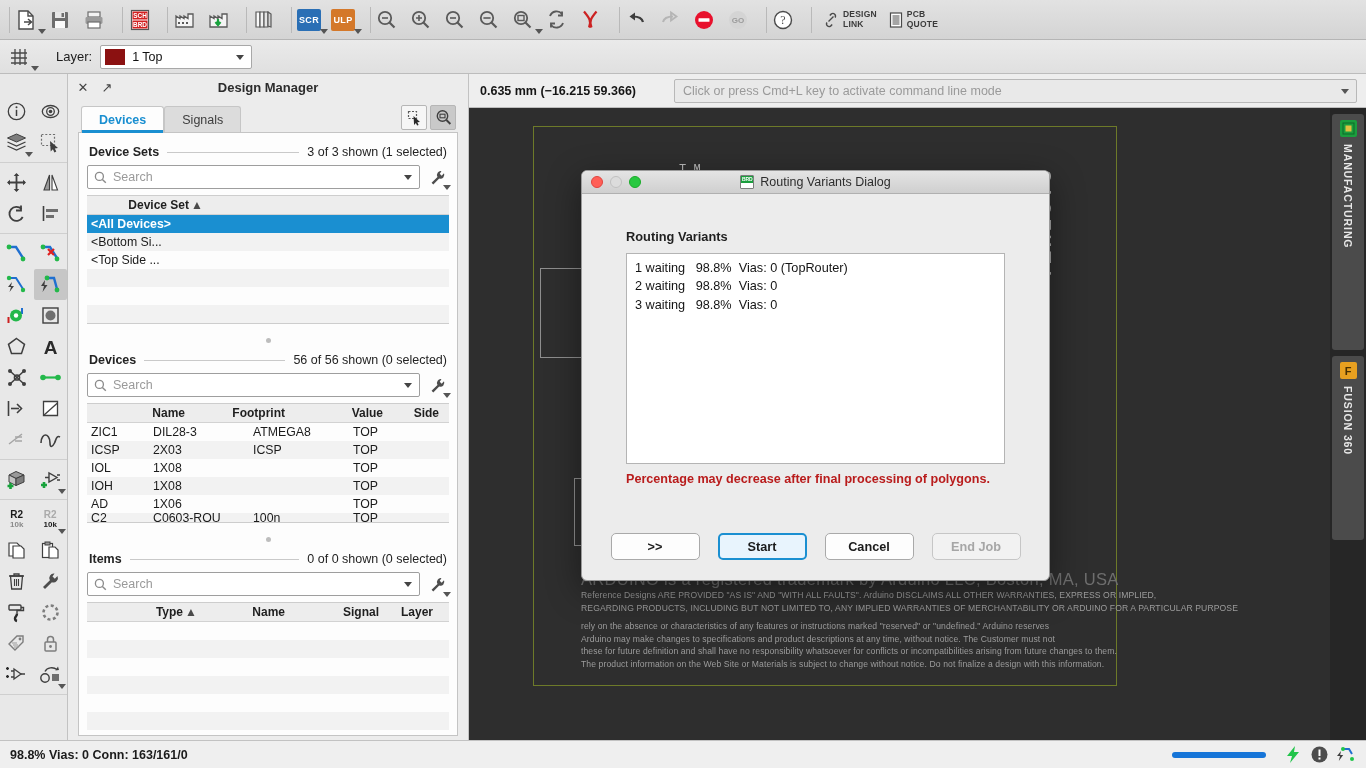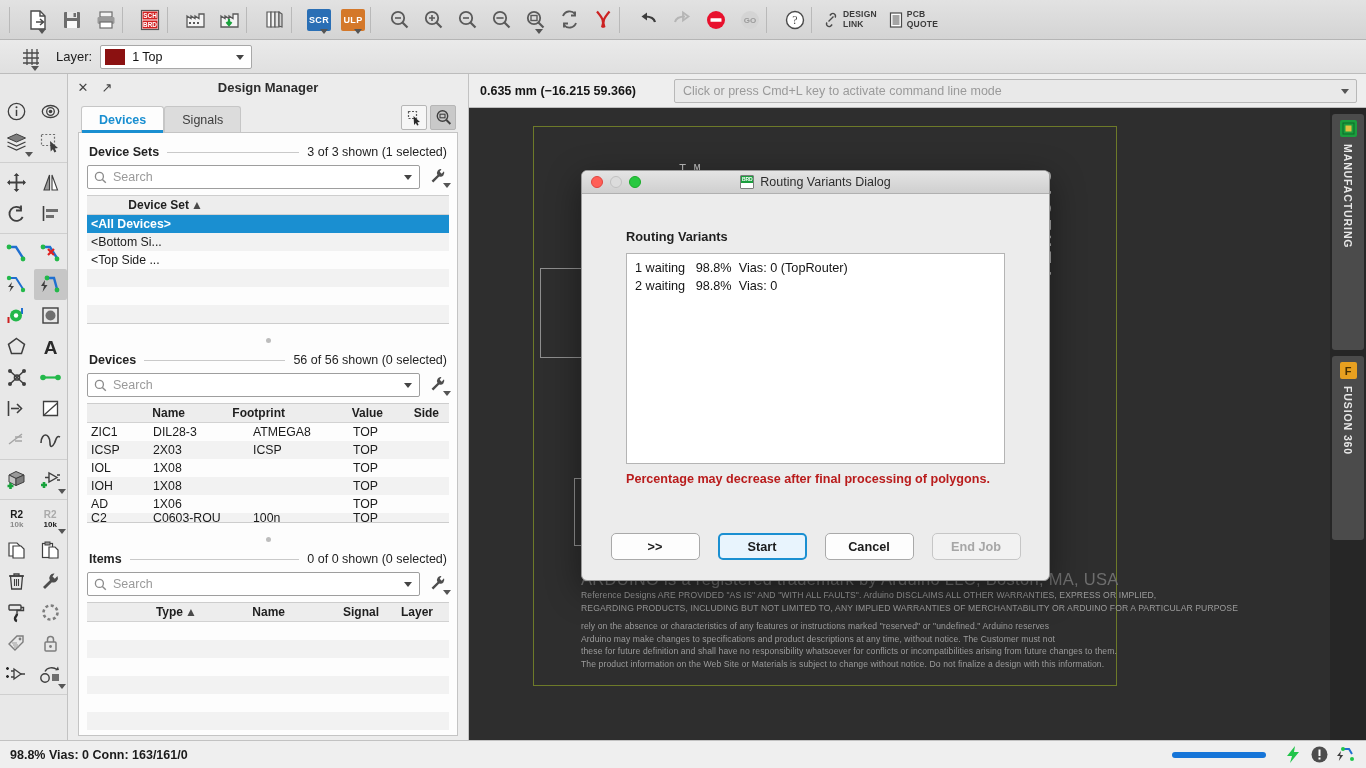--- a/index.html
+++ b/index.html
@@ -13,21 +13,21 @@
   
   .toolbar {
     position: absolute; left: 0; top: 0; width: 1366px; height: 40px;
     background: linear-gradient(#e2e2e2, #d4d4d4);
     border-bottom: 1px solid #b5b5b5;
     display: flex; align-items: center; padding-left: 4px;
   }
   .tb-sep { width: 1px; height: 26px; background: #b9b9b9; margin: 0 5px; }
   .tb-btn {
     width: 34px; height: 34px; position: relative;
-    display: flex; align-items: center; justify-content: flex-end;
+    display: flex; align-items: center; justify-content: flex-start;
     cursor: default;
   }
   .tb-btn svg { display: block; }
   .caret-sm {
     position: absolute; right: 3px; bottom: 3px;
     width: 0; height: 0;
     border-left: 4px solid transparent; border-right: 4px solid transparent;
     border-top: 5px solid #555;
   }
   .badge {
@@ -127,21 +127,21 @@
   .dm-tabbtn.on { background: #c9c9c9; }
 
   .dm-body {
     margin: 0 10px; background: #fdfdfd; border: 1px solid #c4c4c4;
     height: 604px; padding: 8px 8px 0;
   }
   .sec-head { display: flex; align-items: center; gap: 8px; padding: 4px 2px 6px; }
   .sec-head .nm { font-size: 12.5px; font-weight: bold; color: #242424; white-space: nowrap;}
   .sec-head .ln { flex: 1; height: 1px; background: #c9c9c9; }
   .sec-head .cnt { font-size: 12.5px; color: #242424; white-space: nowrap; }
-  .searchrow { display: flex; align-items: flex-start; gap: 7px; padding-bottom: 6px; }
+  .searchrow { display: flex; align-items: flex-end; gap: 7px; padding-bottom: 6px; }
   .search {
     flex: 1; height: 24px; background: #fff; border: 1px solid #9e9e9e;
     border-radius: 2px; display: flex; align-items: center;
     padding: 0 6px; position: relative;
   }
   .search .ph { font-size: 12.5px; color: #9a9a9a; margin-left: 6px; }
   .wrench { width: 22px; height: 22px; position: relative; display:flex; align-items:center; justify-content:center;}
 
   .grid { border: 1px solid #cdcdcd; border-left: none; border-right: none; }
   .ghead {
@@ -1055,20 +1055,21 @@
       <div class="tt">
         <span class="brd-ico"></span>
         <span>Routing Variants Dialog</span>
       </div>
     </div>
     <div class="dlg-body">
       <div class="dlg-h">Routing Variants</div>
       <div class="dlg-list">
         <div class="li">1 waiting   98.8%  Vias: 0 (TopRouter)</div>
         <div class="li">2 waiting   98.8%  Vias: 0</div>
+        <div class="li">3 waiting   98.8%  Vias: 0</div>
       </div>
       <div class="dlg-note">Percentage may decrease after final processing of polygons.</div>
       <div class="dlg-btns">
         <div class="btn">&gt;&gt;</div>
         <div class="btn primary">Start</div>
         <div class="btn">Cancel</div>
         <div class="btn disabled">End Job</div>
       </div>
     </div>
   </div>

